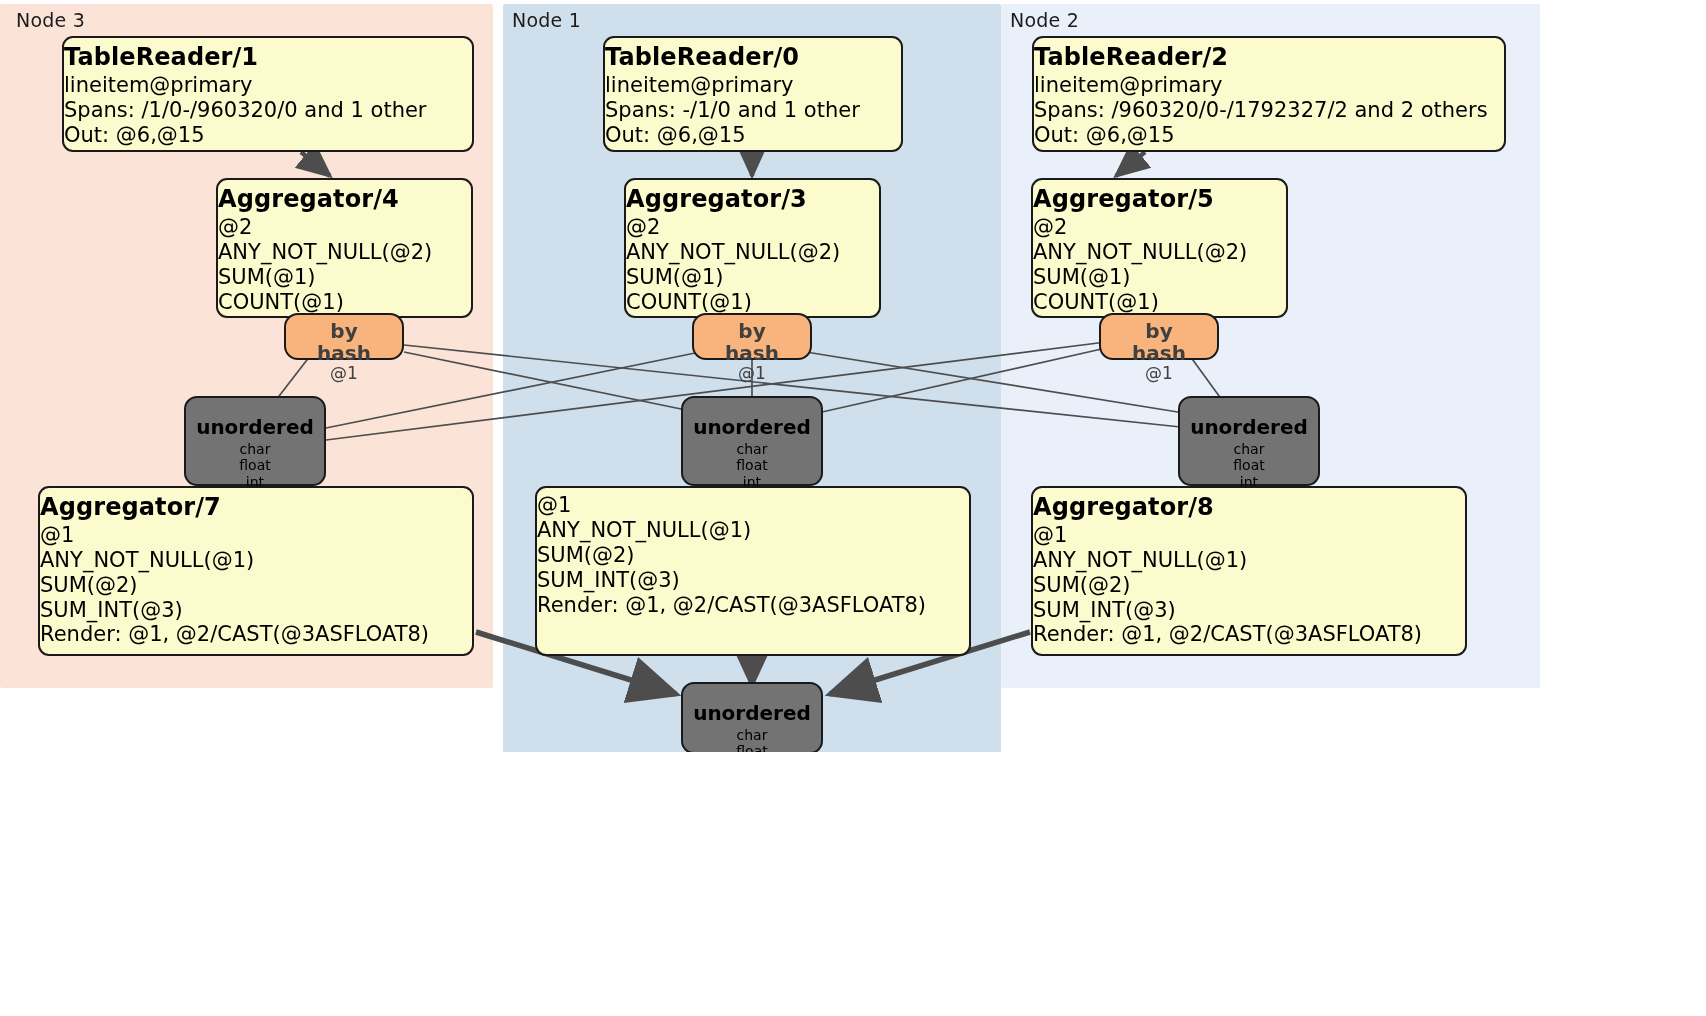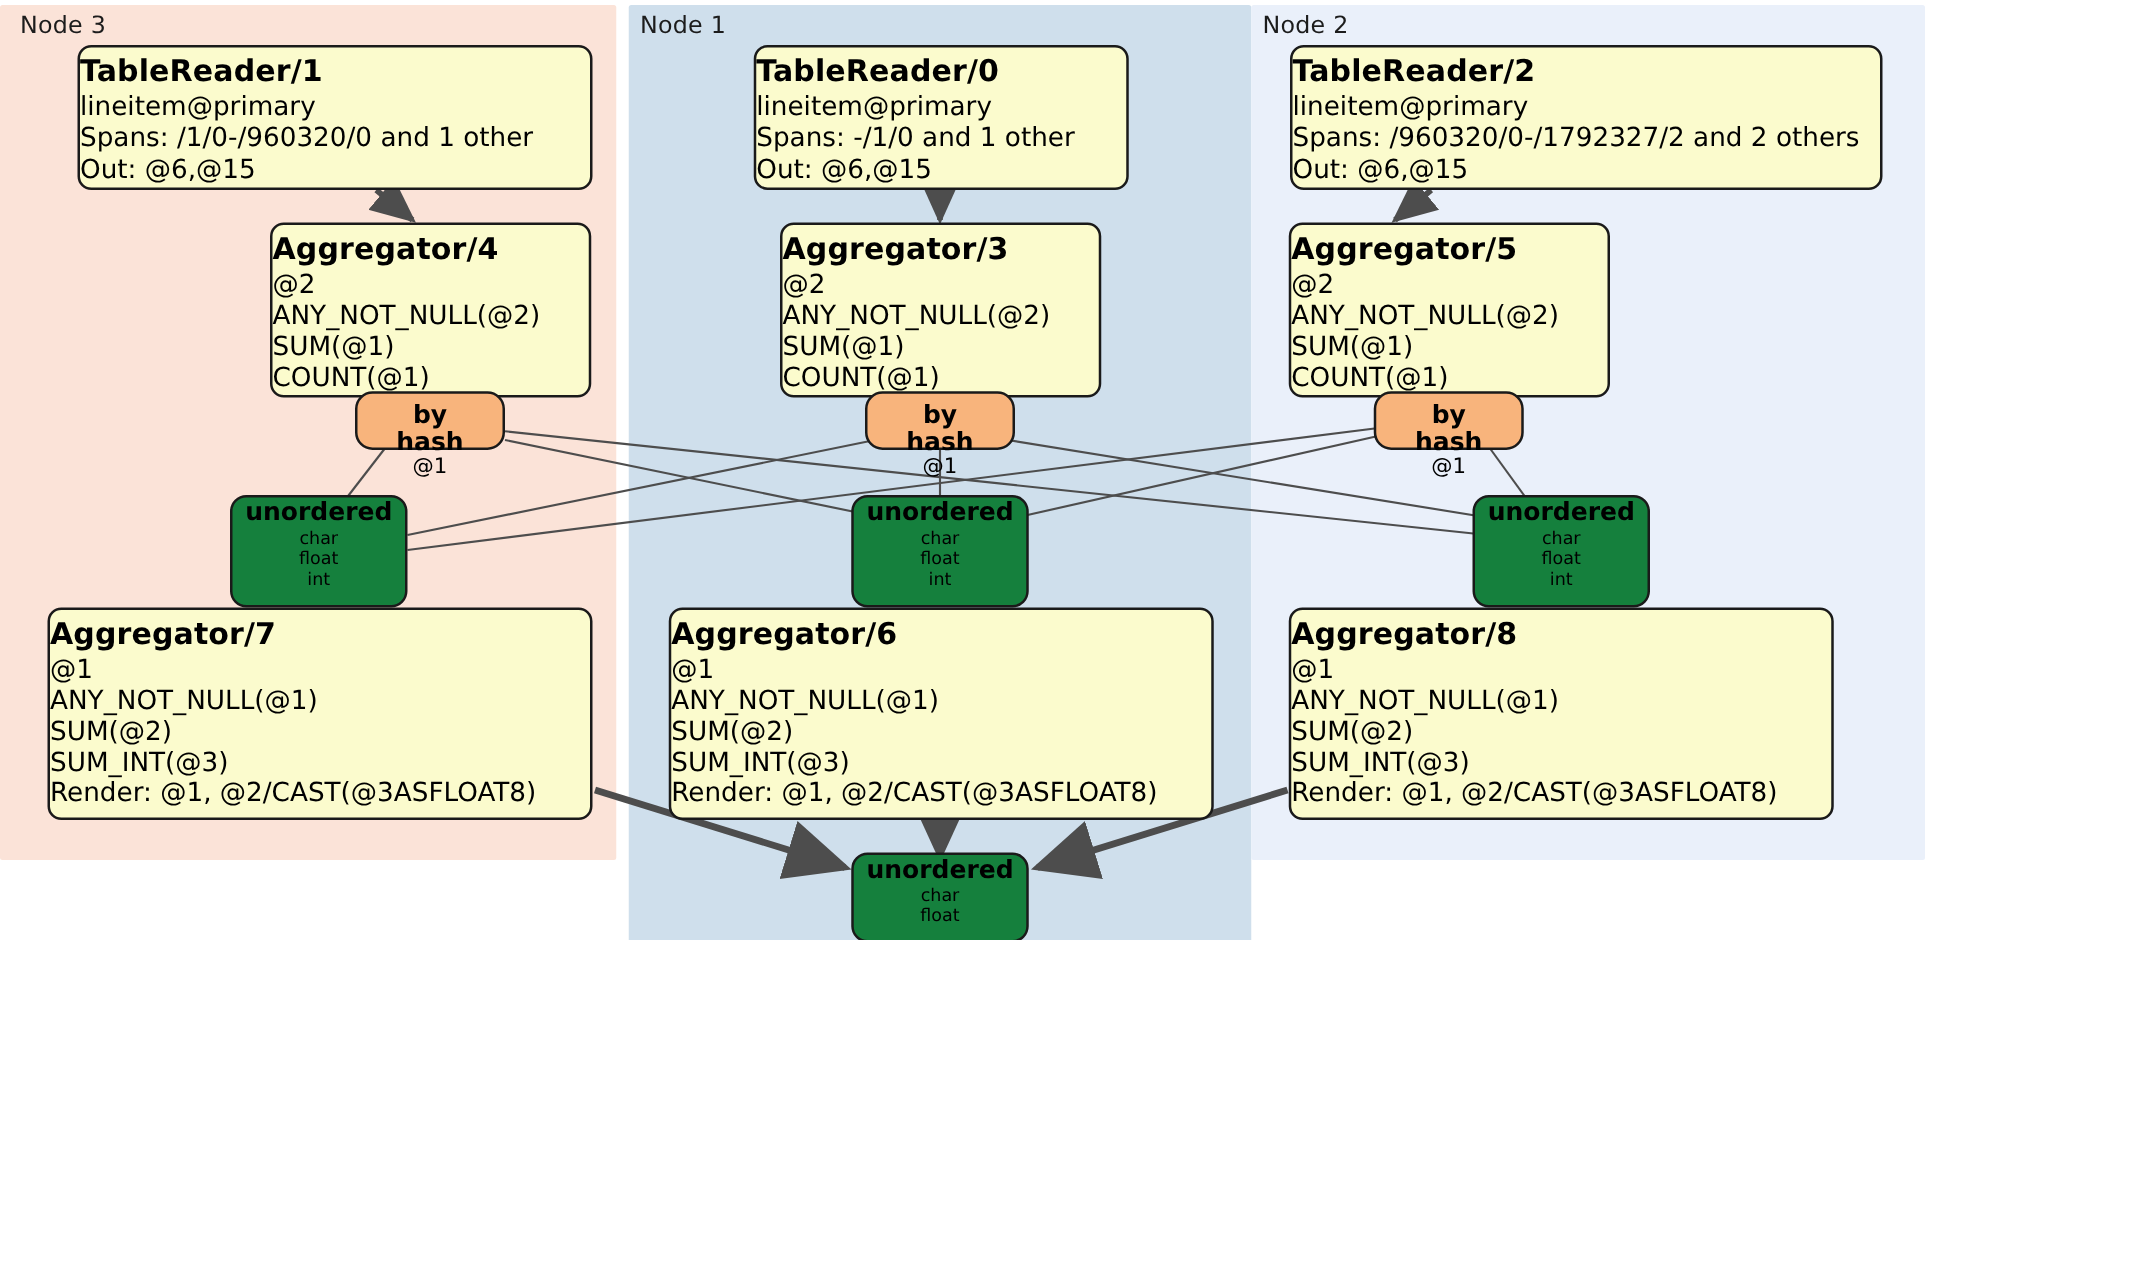--- a/index.html
+++ b/index.html
@@ -10,26 +10,26 @@
   .panel-label{position:absolute;font-size:19px;color:#1c1c1c;letter-spacing:.2px;}
 
   svg.edges{position:absolute;left:0;top:0;width:1706px;height:1016px;overflow:visible;}
 
   .box{position:absolute;box-sizing:border-box;background:#fbfbcd;border:2px solid #1a1a1a;
        border-radius:11px;text-align:left;color:#000;line-height:1.19;padding:5px 10px 6px 0;}
   .box .ttl{font-weight:bold;font-size:24px;letter-spacing:.1px;display:block;margin-bottom:1px;}
   .box .ln{font-size:21px;display:block;}
 
   .router{position:absolute;box-sizing:border-box;background:#f8b47c;border:2px solid #1a1a1a;
-          border-radius:14px;text-align:center;color:#000000;line-height:1.1;padding:5px 16px;}
+          border-radius:14px;text-align:center;color:#404040;line-height:1.1;padding:5px 16px;}
   .router .ttl{font-weight:bold;font-size:20px;display:block;}
   .router .ln{font-size:17px;display:block;}
 
-  .sync{position:absolute;box-sizing:border-box;background:#15803d;border:2px solid #1a1a1a;
-        border-radius:13px;text-align:center;color:#000;line-height:1.18;padding:0 10px;}
+  .sync{position:absolute;box-sizing:border-box;background:#737373;border:2px solid #1a1a1a;
+        border-radius:13px;text-align:center;color:#000;line-height:1.18;padding:18px 10px;}
   .sync .ttl{font-weight:bold;font-size:20px;display:block;margin-bottom:1px;}
   .sync .ln{font-size:14px;display:block;}
 
   .pill{position:absolute;box-sizing:border-box;background:#c2410c;border:2px solid #1a1a1a;
         border-radius:9px;text-align:center;display:flex;align-items:center;justify-content:center;}
   .pill .ttl{font-weight:bold;font-size:25px;color:#000;}
 </style>
 </head>
 <body>
 
@@ -160,21 +160,20 @@
   <div class="box" style="left:38px;top:486px;width:436px;height:170px;">
     <span class="ttl">Aggregator/7</span>
     <span class="ln">@1</span>
     <span class="ln">ANY_NOT_NULL(@1)</span>
     <span class="ln">SUM(@2)</span>
     <span class="ln">SUM_INT(@3)</span>
     <span class="ln">Render: @1, @2/CAST(@3ASFLOAT8)</span>
   </div>
 
   <div class="box" style="left:535px;top:486px;width:436px;height:170px;">
-    <span class="ttl">Aggregator/6</span>
     <span class="ln">@1</span>
     <span class="ln">ANY_NOT_NULL(@1)</span>
     <span class="ln">SUM(@2)</span>
     <span class="ln">SUM_INT(@3)</span>
     <span class="ln">Render: @1, @2/CAST(@3ASFLOAT8)</span>
   </div>
 
   <div class="box" style="left:1031px;top:486px;width:436px;height:170px;">
     <span class="ttl">Aggregator/8</span>
     <span class="ln">@1</span>

